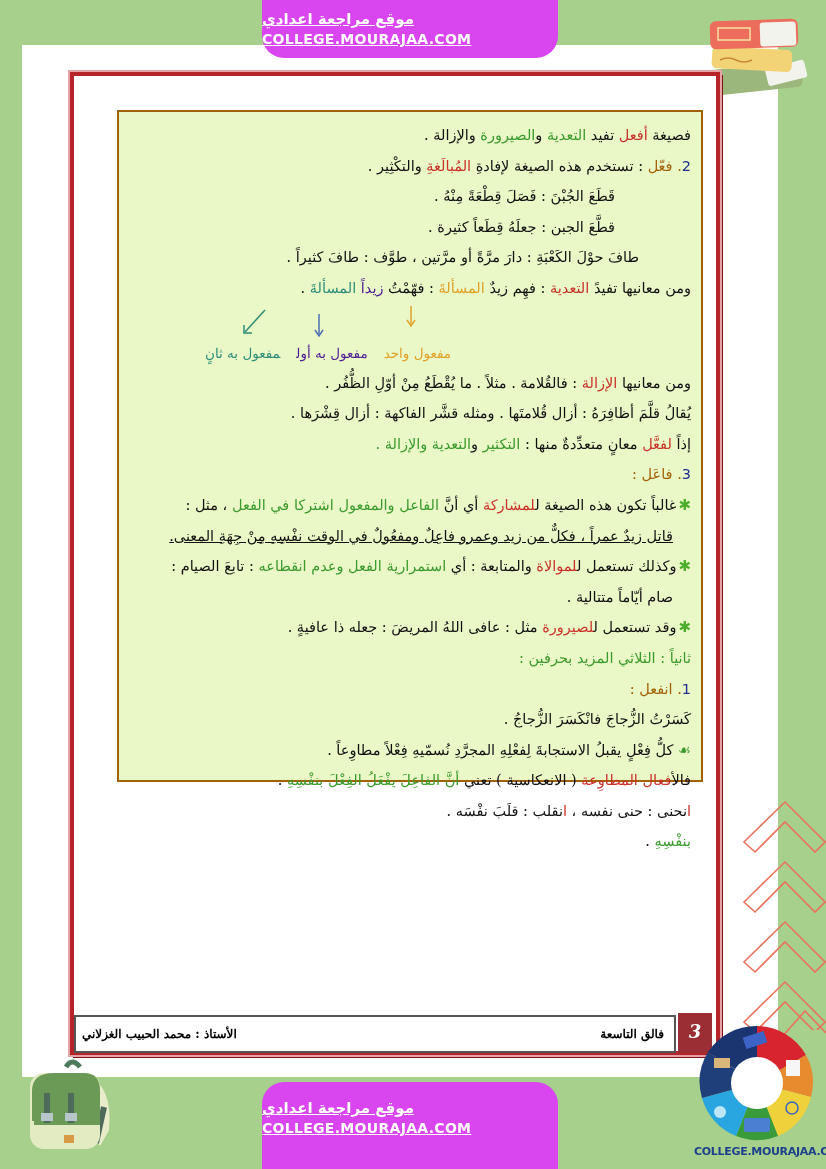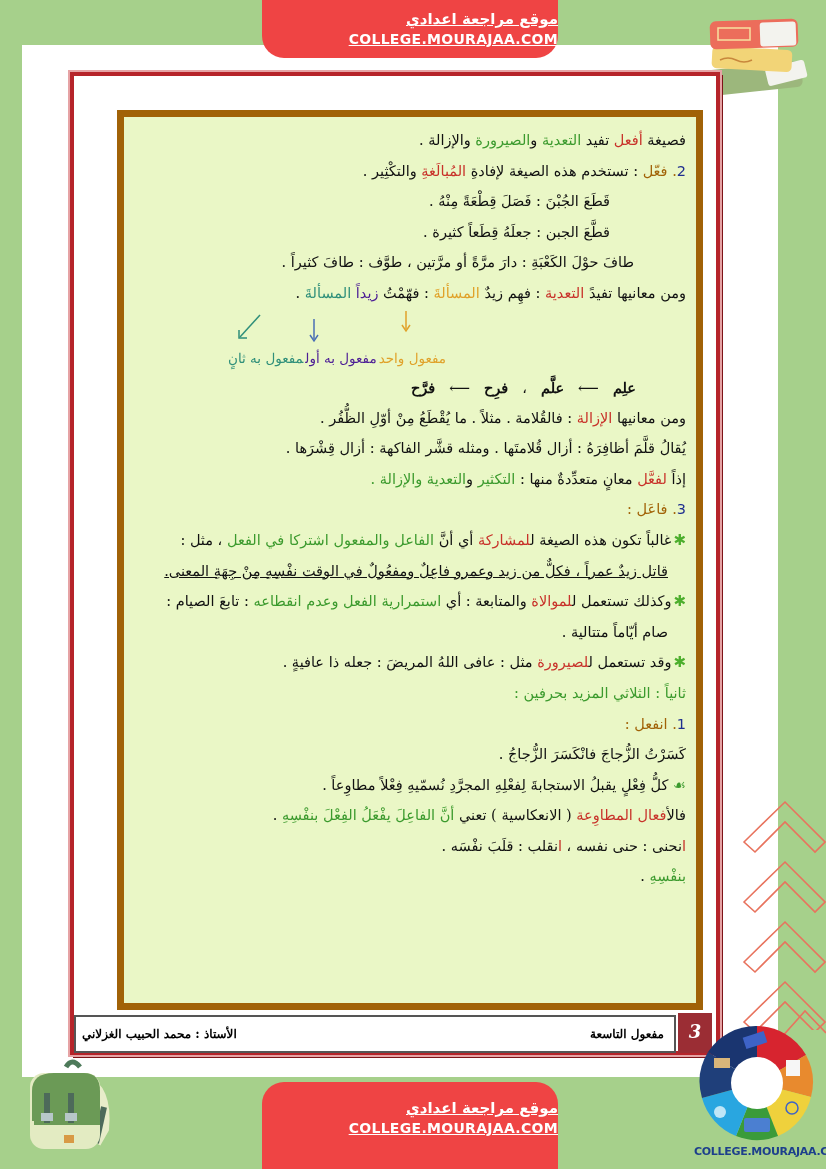--- a/index.html
+++ b/index.html
@@ -1,46 +1,46 @@
 <!DOCTYPE html>
 <html><head>
 <meta charset="utf-8">
 <style>
   * { box-sizing: border-box; margin: 0; padding: 0; }
   html, body { width: 826px; height: 1169px; overflow: hidden; }
   body { position: relative; background: #a6d08b; font-family: "DejaVu Sans", sans-serif; }
 
   .white-sheet { position: absolute; left: 22px; top: 45px; width: 756px; height: 1032px; background: #ffffff; }
 
-  .banner { position: absolute; background: #ef4444; color: #ffffff; text-align: right; text-decoration: underline; }
+  .banner { position: absolute; background: #d946ef; color: #ffffff; text-align: left; text-decoration: underline; }
   .banner-top { left: 262px; top: 0; width: 296px; height: 58px; border-radius: 0 0 22px 22px; padding-top: 9px; }
   .banner-bottom { left: 262px; top: 1082px; width: 296px; height: 87px; border-radius: 22px 22px 0 0; padding-top: 16px; }
   .banner .ar { font-size: 15px; font-weight: bold; line-height: 20px; direction: rtl; }
   .banner .en { font-family: "DejaVu Sans", sans-serif; font-size: 14px; font-weight: bold; line-height: 20px; letter-spacing: 0.3px; }
 
   .page-frame { position: absolute; left: 70px; top: 72px; width: 650px; height: 983px; border: 4px solid #b6242a; box-shadow: 0 0 0 2px #e6a3a5, 3px 3px 0 #7d1418; background: #fff; }
 
-  .content-box { position: absolute; left: 117px; top: 110px; width: 586px; height: 900px; background: #eaf7c6; border: 7px solid #a16207; direction: rtl; font-family: "DejaVu Serif", serif; font-size: 14.5px; color: #111; padding: 8px 10px 0 10px; }
+  .content-box { position: absolute; left: 117px; top: 110px; width: 586px; height: 672px; background: #eaf7c6; border: 2px solid #a16207; direction: rtl; font-family: "DejaVu Serif", serif; font-size: 14.5px; color: #111; padding: 8px 10px 0 10px; }
   .line { height: 30.6px; line-height: 30.6px; white-space: nowrap; }
   .indent1 { padding-right: 40px; text-decoration: underline; }
   .indent2 { padding-right: 52px; }
   .indent3 { padding-right: 76px; }
   .c-red { color: #c8322a; }
   .c-green { color: #3b9a2d; }
   .c-navy { color: #a16207; }
   .c-orange { color: #e0a22a; }
   .c-blue { color: #4c1d95; }
   .c-teal { color: #2f8f7a; }
   .num { font-family: "DejaVu Sans", sans-serif; color: #1f2f8f; }
   .bullet { color: #4cae2c; font-size: 15px; margin-left: 2px; }
 
   .arrows-row { position: relative; height: 34px; }
   .arrows-row svg { position: absolute; top: 0; }
   .labels-row { height: 30px; line-height: 30px; padding-right: 240px; white-space: nowrap; font-size: 13.5px; }
-  .labels-row span { margin-left: 2px; }
+  .labels-row span { margin-left: 16px; }
   .deriv-row { height: 30px; line-height: 30px; padding-right: 50px; white-space: nowrap; font-weight: bold; }
   .deriv-row .arrow { display: inline-block; font-weight: normal; margin: 0 14px; }
 
   .footer-bar { position: absolute; left: 74px; top: 1015px; width: 602px; height: 38px; border: 2px solid #555; background: #fff; direction: rtl; font-family: "DejaVu Serif", serif; font-size: 12px; font-weight: bold; }
   .footer-bar .grade { position: absolute; right: 10px; top: 10px; }
   .footer-bar .teacher { position: absolute; left: 6px; top: 10px; }
   .page-num { position: absolute; left: 678px; top: 1013px; width: 34px; height: 40px; background: #9b2d34; color: #fff; font-family: "DejaVu Serif", serif; font-style: italic; font-weight: bold; font-size: 18px; text-align: center; line-height: 38px; }
 
   .chevrons { position: absolute; left: 730px; top: 790px; width: 96px; height: 240px; }
   .deco { position: absolute; }
@@ -91,23 +91,20 @@
         <path d="M1 18 L5 24 L9 18" stroke="#4a6fb5" fill="none" stroke-width="1.5"></path>
       </svg>
     <svg style="right:424px;top:4px" width="26" height="28">
         <line x1="24" y1="2" x2="4" y2="24" stroke="#2f8f7a" stroke-width="1.5"></line>
         <path d="M3 17 L3 25 L11 25" stroke="#2f8f7a" fill="none" stroke-width="1.5"></path>
       </svg>
   </div>
   <div class="labels-row">
     <span class="c-orange">مفعول واحد</span><span class="c-blue">مفعول به أول</span><span class="c-teal">مفعول به ثانٍ</span>
   </div>
-  <div class="deriv-row">
-    <span>علِم</span><span class="arrow">⟵</span><span>علَّم</span><span class="arrow">،</span><span>فرِح</span><span class="arrow">⟵</span><span>فرَّح</span>
-  </div>
   <div class="line">
     <span>ومن معانيها </span><span class="c-red">الإزالة</span><span> : فالقُلامة . مثلاً . ما يُقْطَعُ مِنْ أوّلِ الظُّفُر .</span>
   </div>
   <div class="line">يُقالُ قلَّمَ أظافِرَهُ : أزال قُلامتَها . ومثله قشَّر الفاكهة : أزال قِشْرَها .</div>
   <div class="line">
     <span>إذاً </span><span class="c-red">لفعَّل</span><span> معانٍ متعدِّدةٌ منها : </span><span class="c-green">التكثير</span><span> و</span><span class="c-green">التعدية</span><span class="c-green"> والإزالة .</span>
   </div>
   <div class="line">
     <span class="num">3</span><span class="c-navy">. فاعَل :</span>
   </div>
@@ -137,21 +134,21 @@
   </div>
   <div class="line">
     <span class="c-red">ا</span><span>نحنى : حنى نفسه ، </span><span class="c-red">ا</span><span>نقلب : قلَبَ نفْسَه .</span>
   </div>
   <div class="line">
     <span class="c-green">بنفْسِهِ</span><span> .</span>
   </div>
 </div>
 
 <div class="footer-bar">
-  <span class="grade">مفعول التاسعة</span>
+  <span class="grade">فالق التاسعة</span>
   <span class="teacher">الأستاذ : محمد الحبيب الغزلاني</span>
 </div>
 <div class="page-num">3</div>
 
 <svg class="chevrons" viewBox="0 0 96 240">
   <g fill="none" stroke="#e8735e" stroke-width="1.6">
     <path d="M14 52 L55 12 L95 52 L85 62 L55 32 L25 62 Z"></path>
     <path d="M14 112 L55 72 L95 112 L85 122 L55 92 L25 122 Z"></path>
     <path d="M14 172 L55 132 L95 172 L85 182 L55 152 L25 182 Z"></path>
     <path d="M14 232 L55 192 L95 232 L85 242 L55 212 L25 242 Z"></path>

